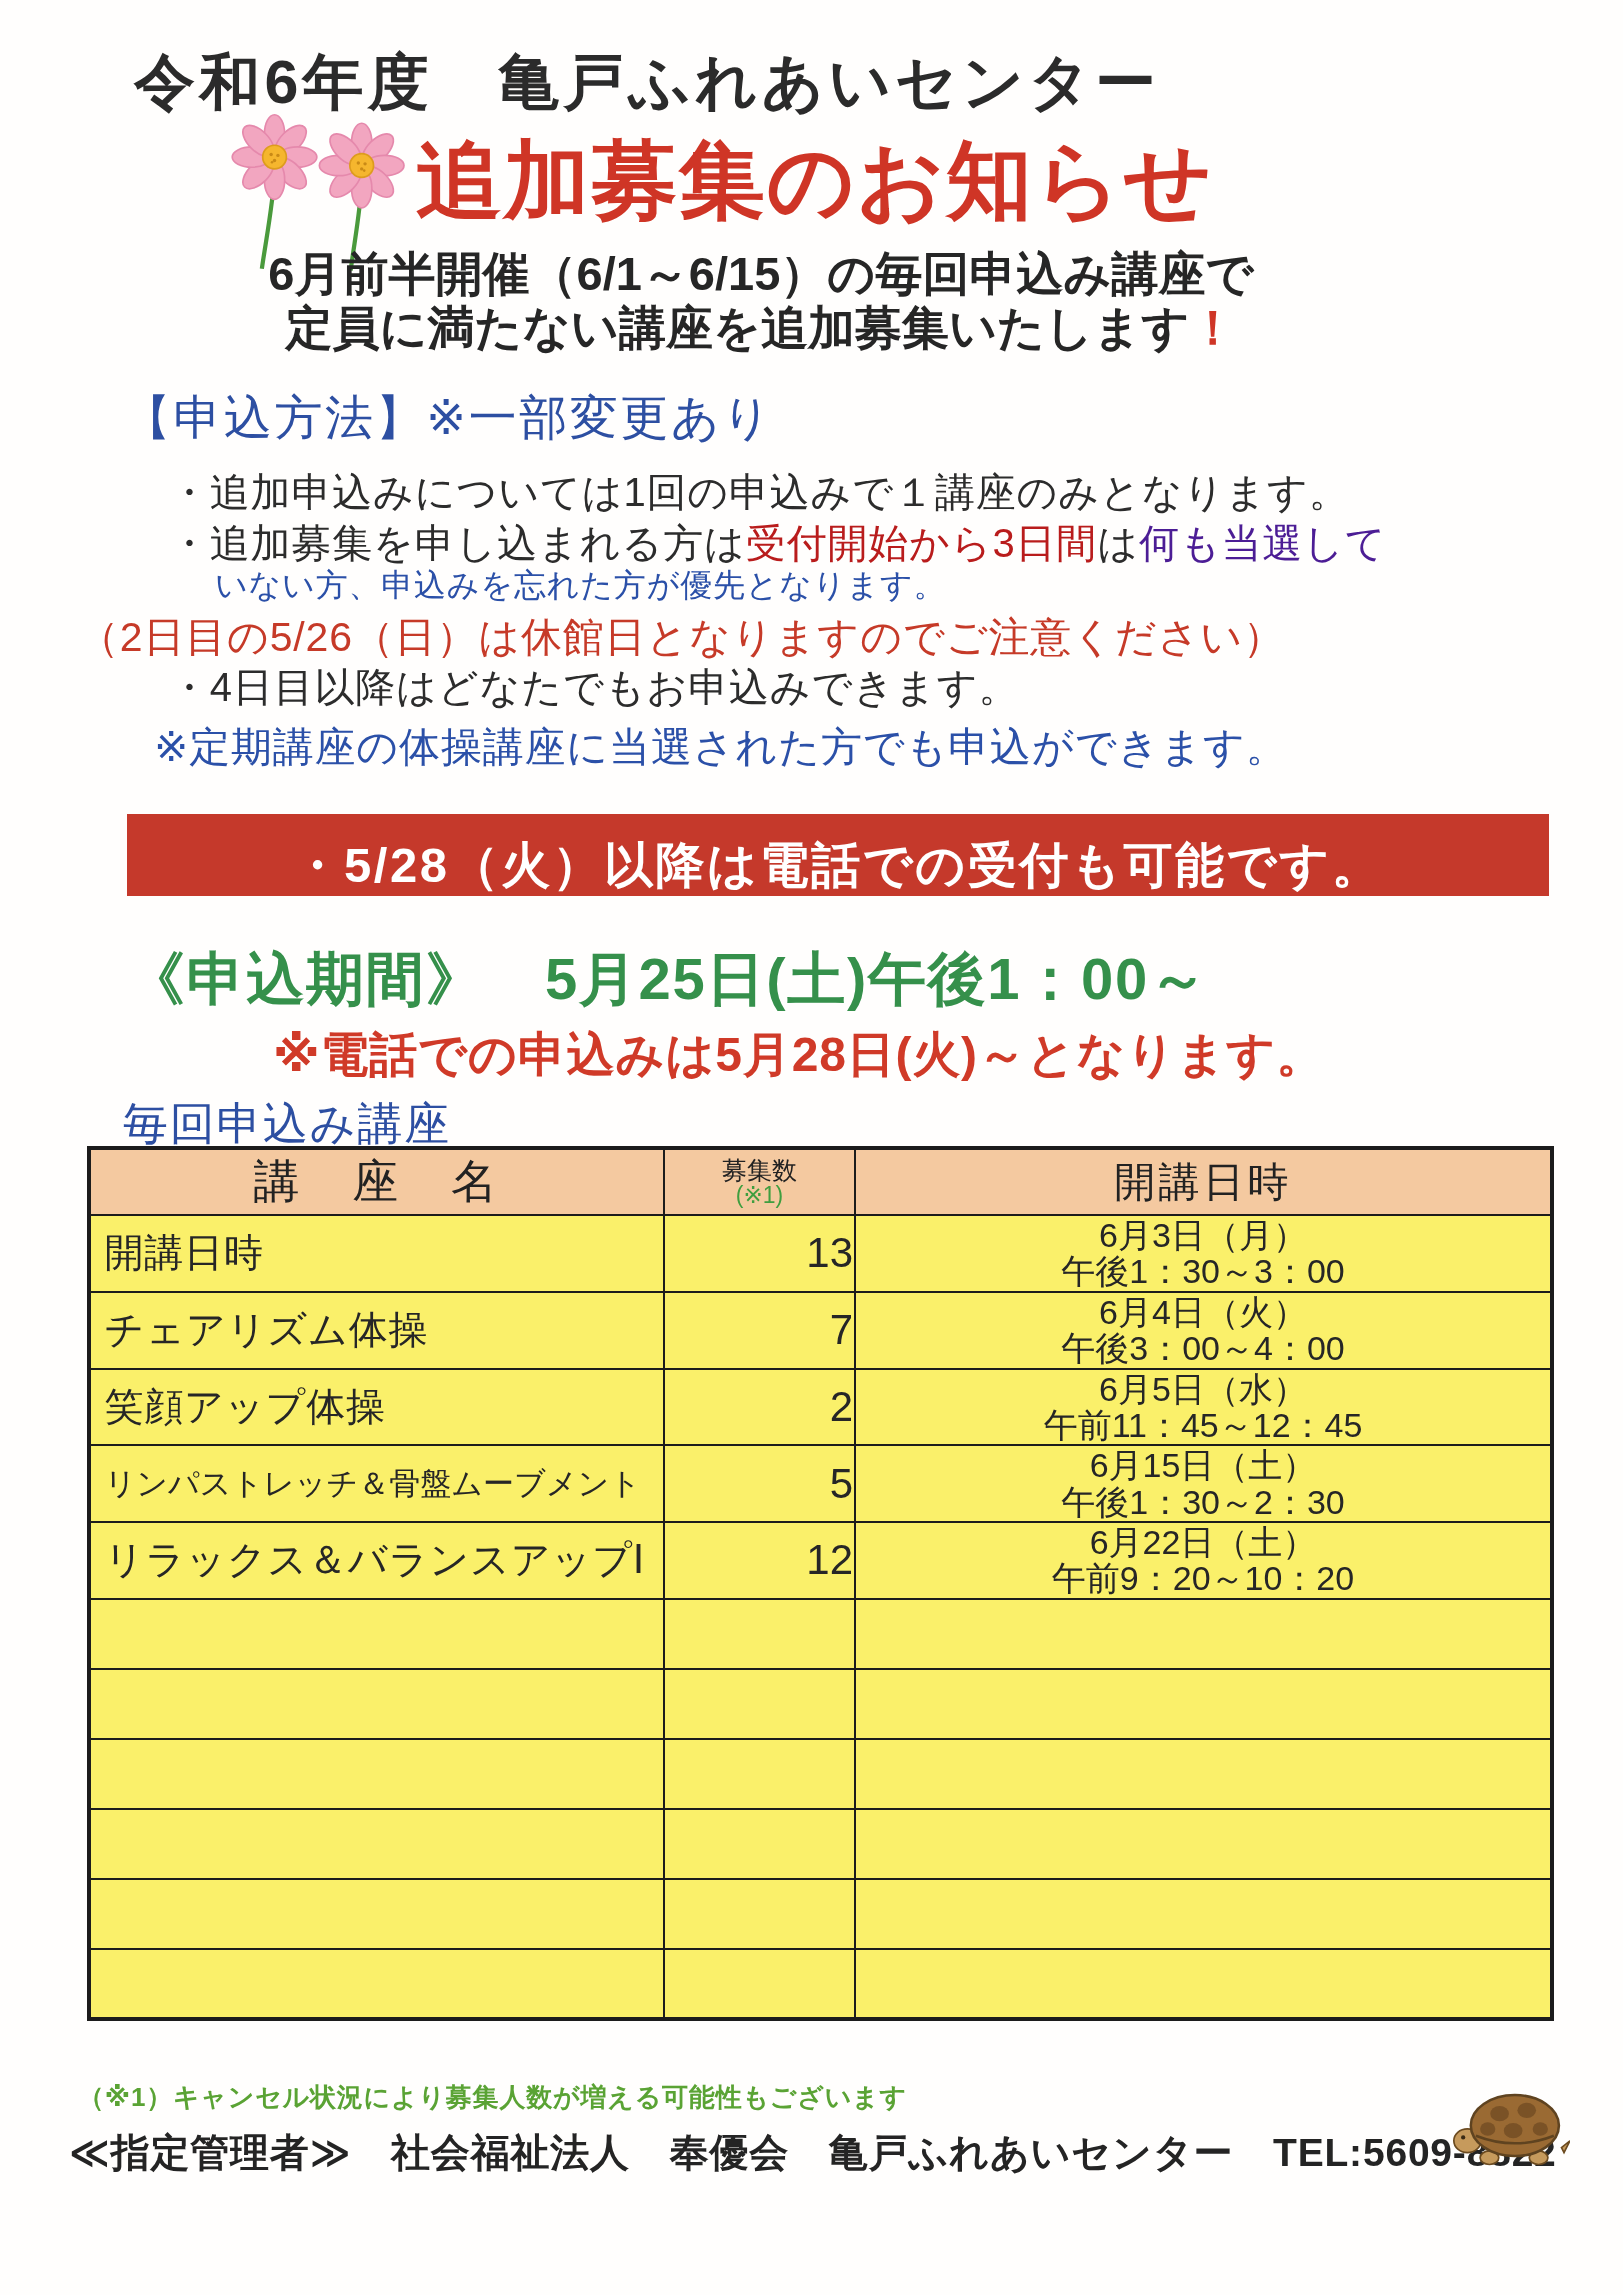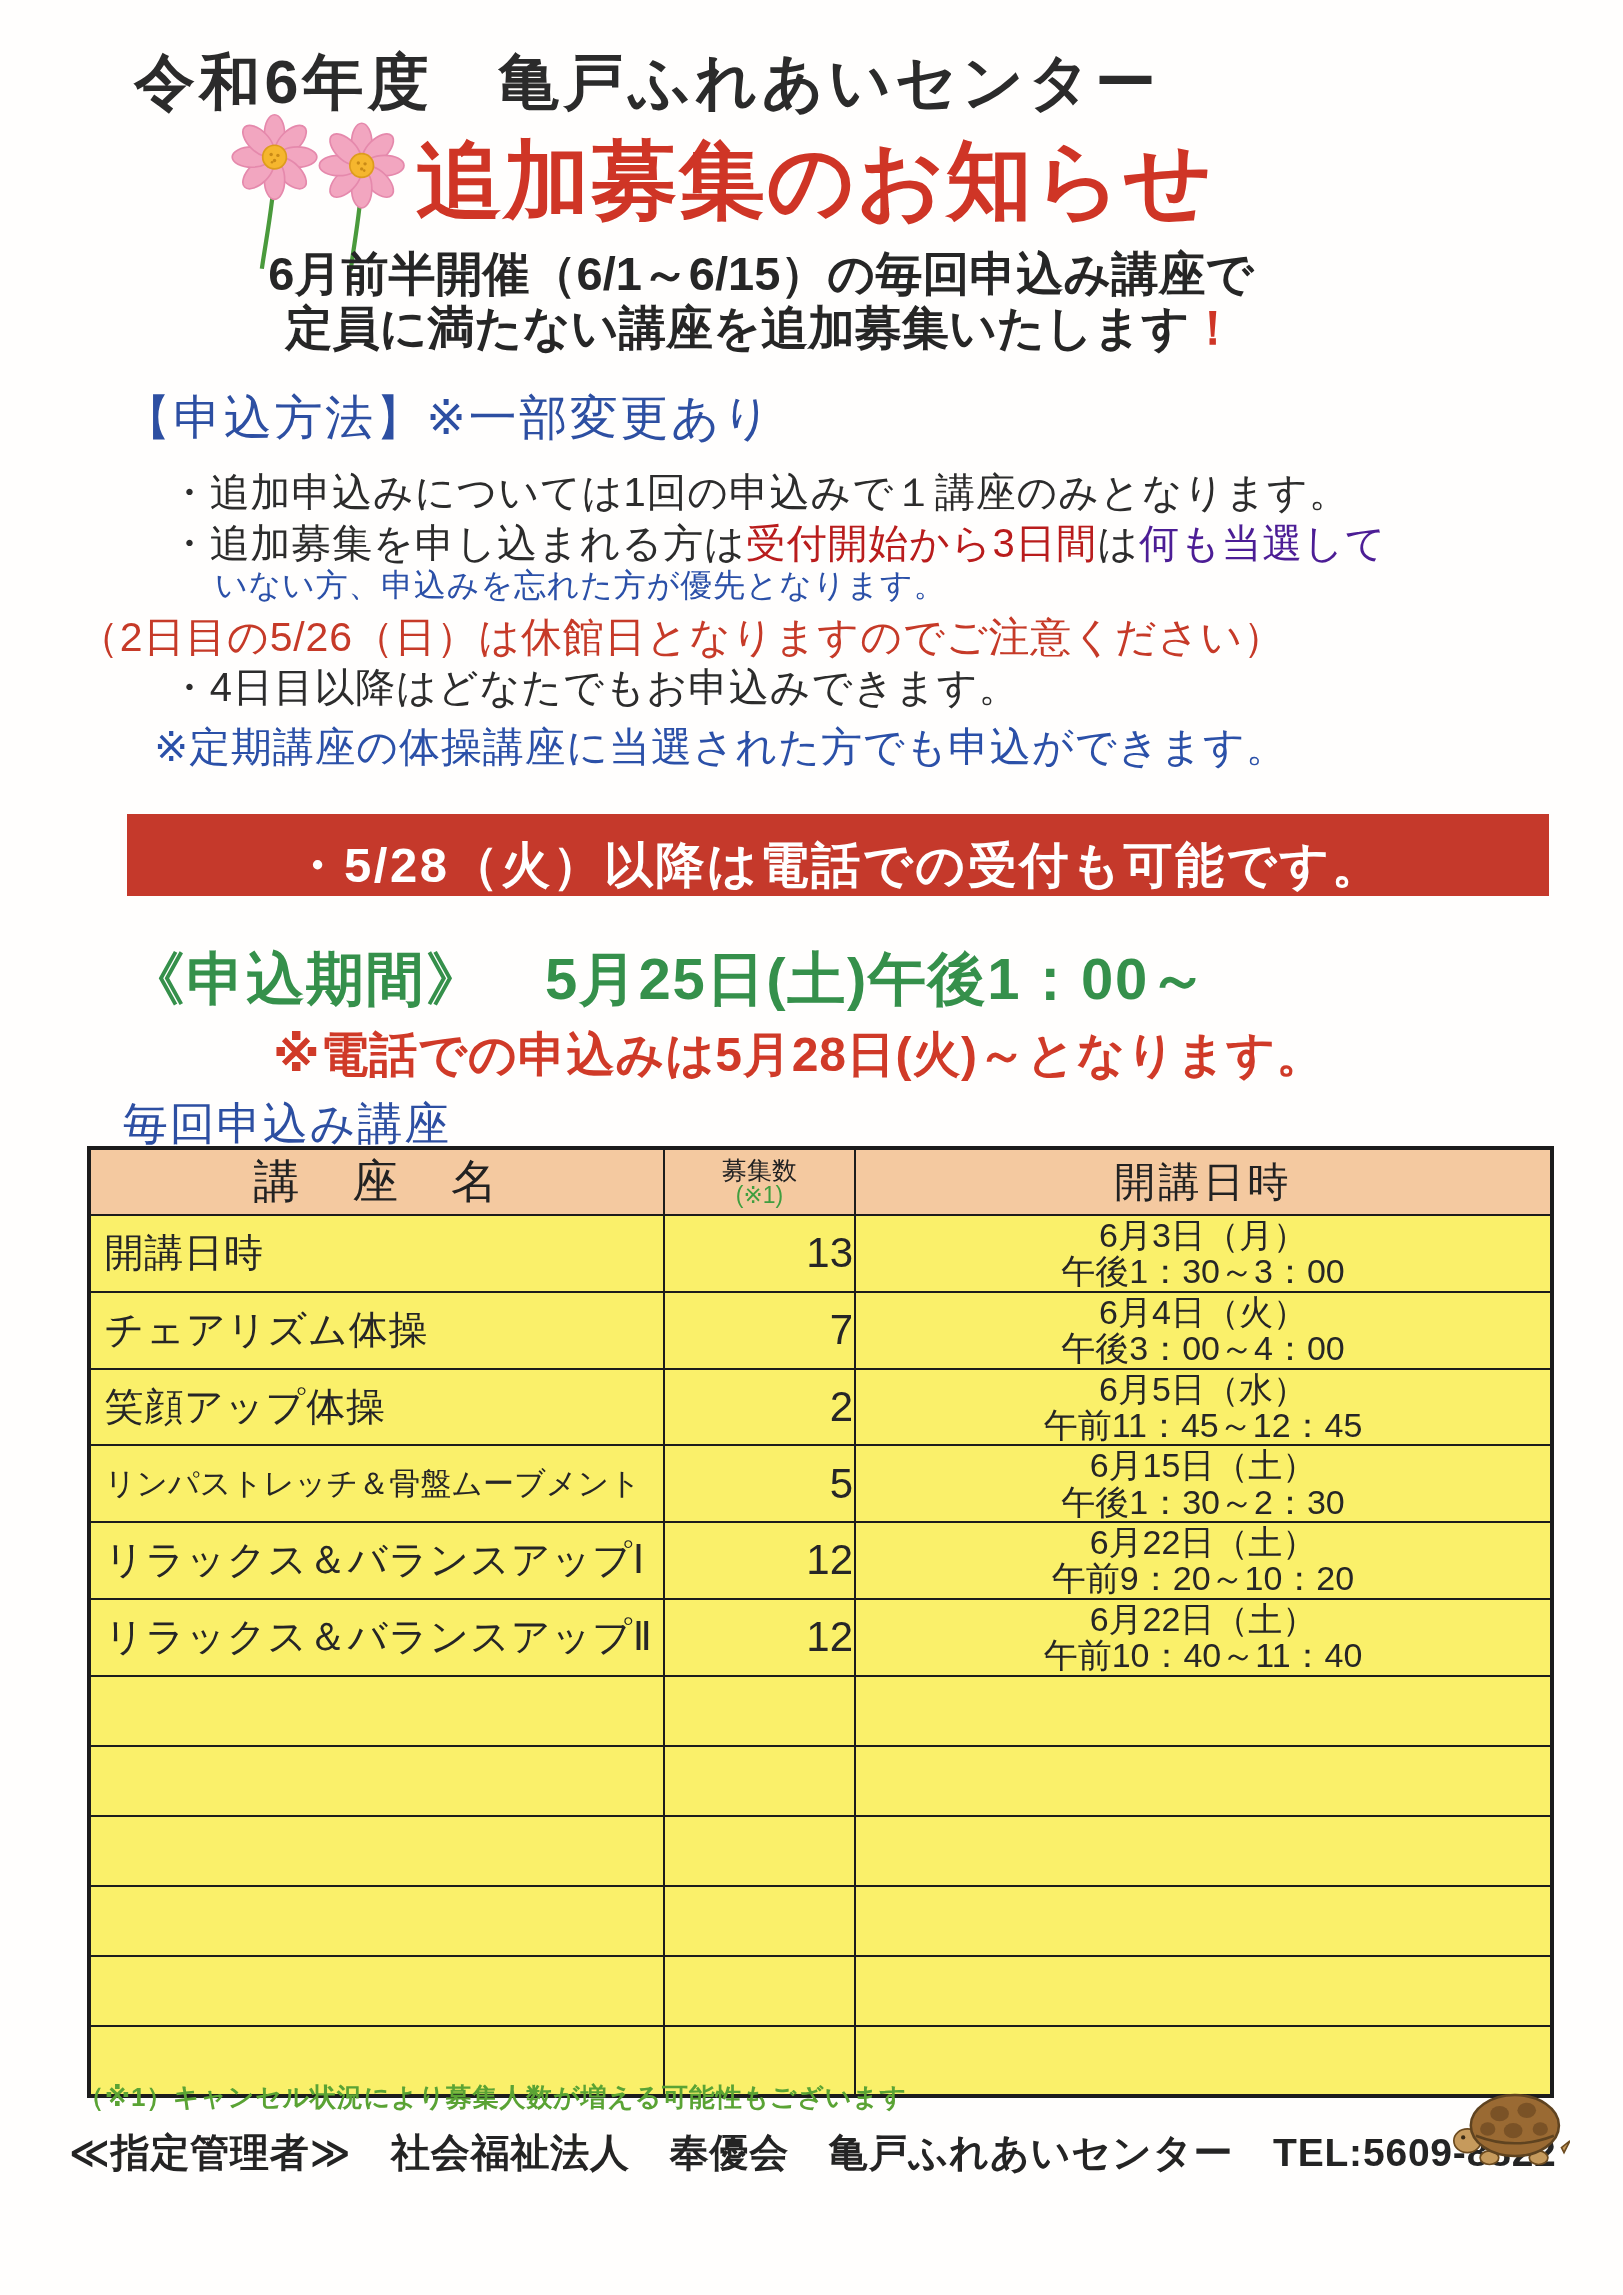--- a/index.html
+++ b/index.html
@@ -177,28 +177,20 @@
       </tr>
       <tr>
         <td class="course">リラックス＆バランスアップⅠ</td>
         <td class="capacity">12</td>
         <td class="schedule">
             <div>6月22日（土）</div>
             <div>午前9：20～10：20</div>
           </td>
       </tr>
       <tr>
-        <td class="course">リラックス＆バランスアップⅡ</td>
-        <td class="capacity">12</td>
-        <td class="schedule">
-            <div>6月22日（土）</div>
-            <div>午前10：40～11：40</div>
-          </td>
-      </tr>
-      <tr>
           <td class="course"></td>
           <td class="capacity"></td>
           <td class="schedule"></td>
         </tr>
       <tr>
           <td class="course"></td>
           <td class="capacity"></td>
           <td class="schedule"></td>
         </tr>
       <tr>

